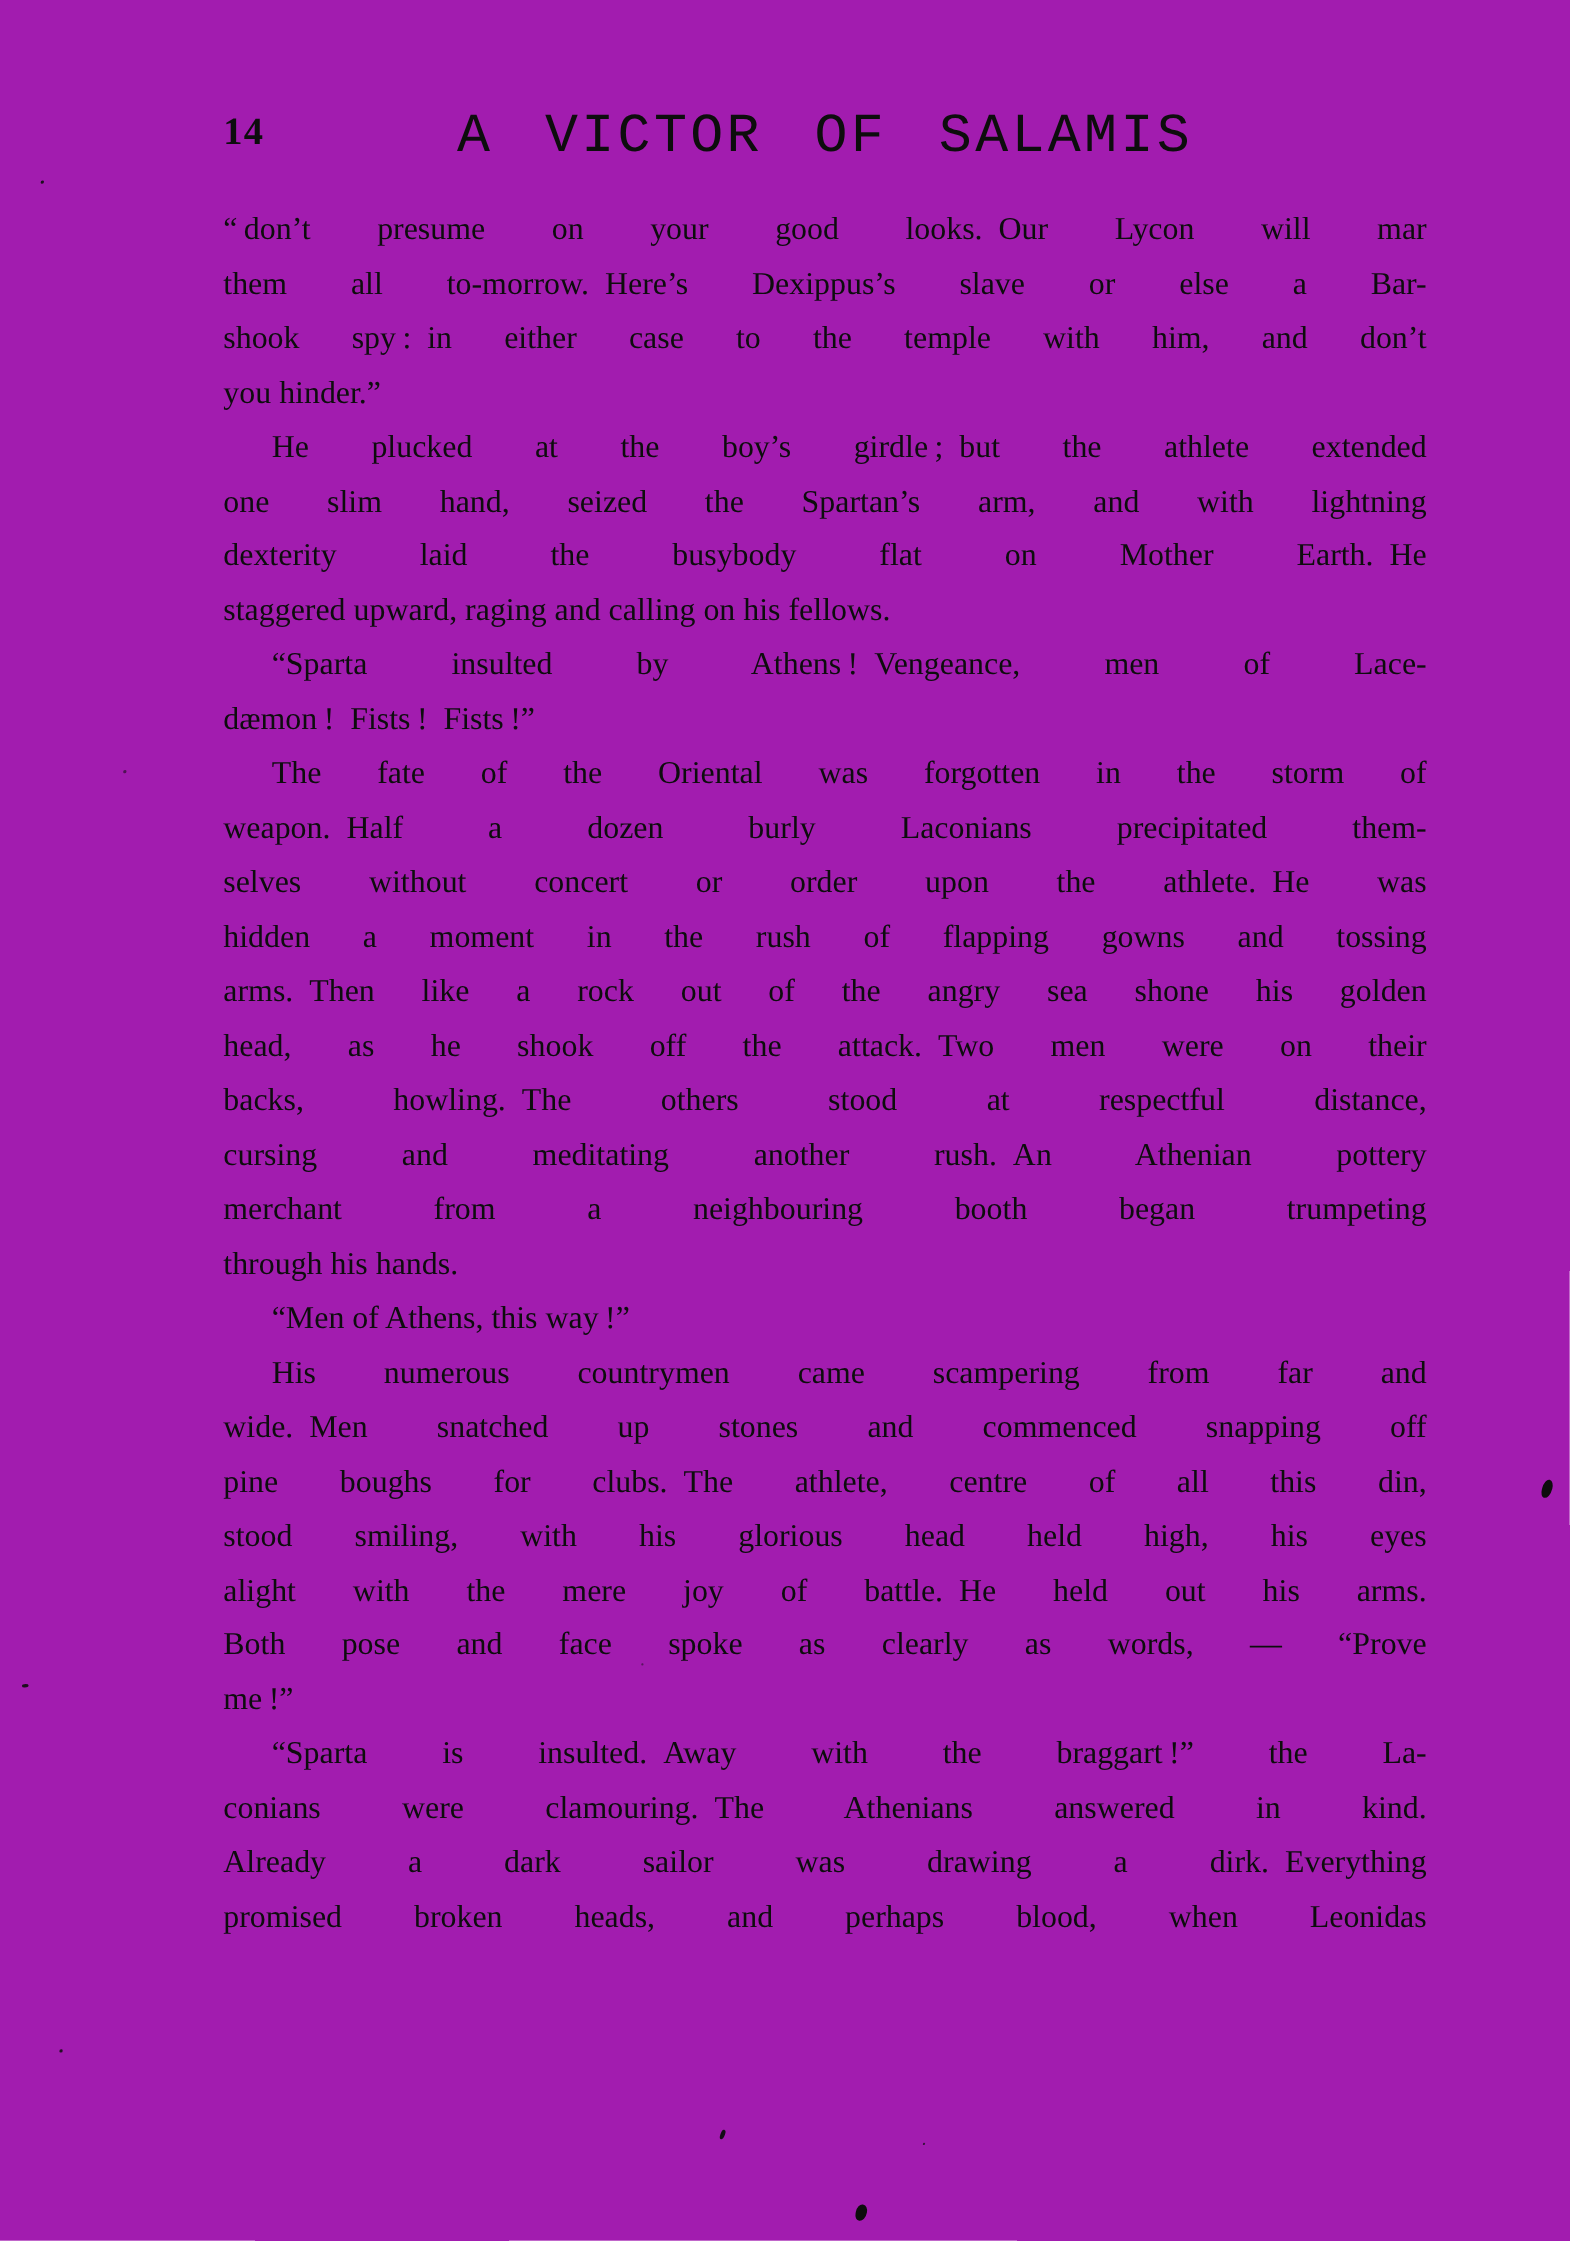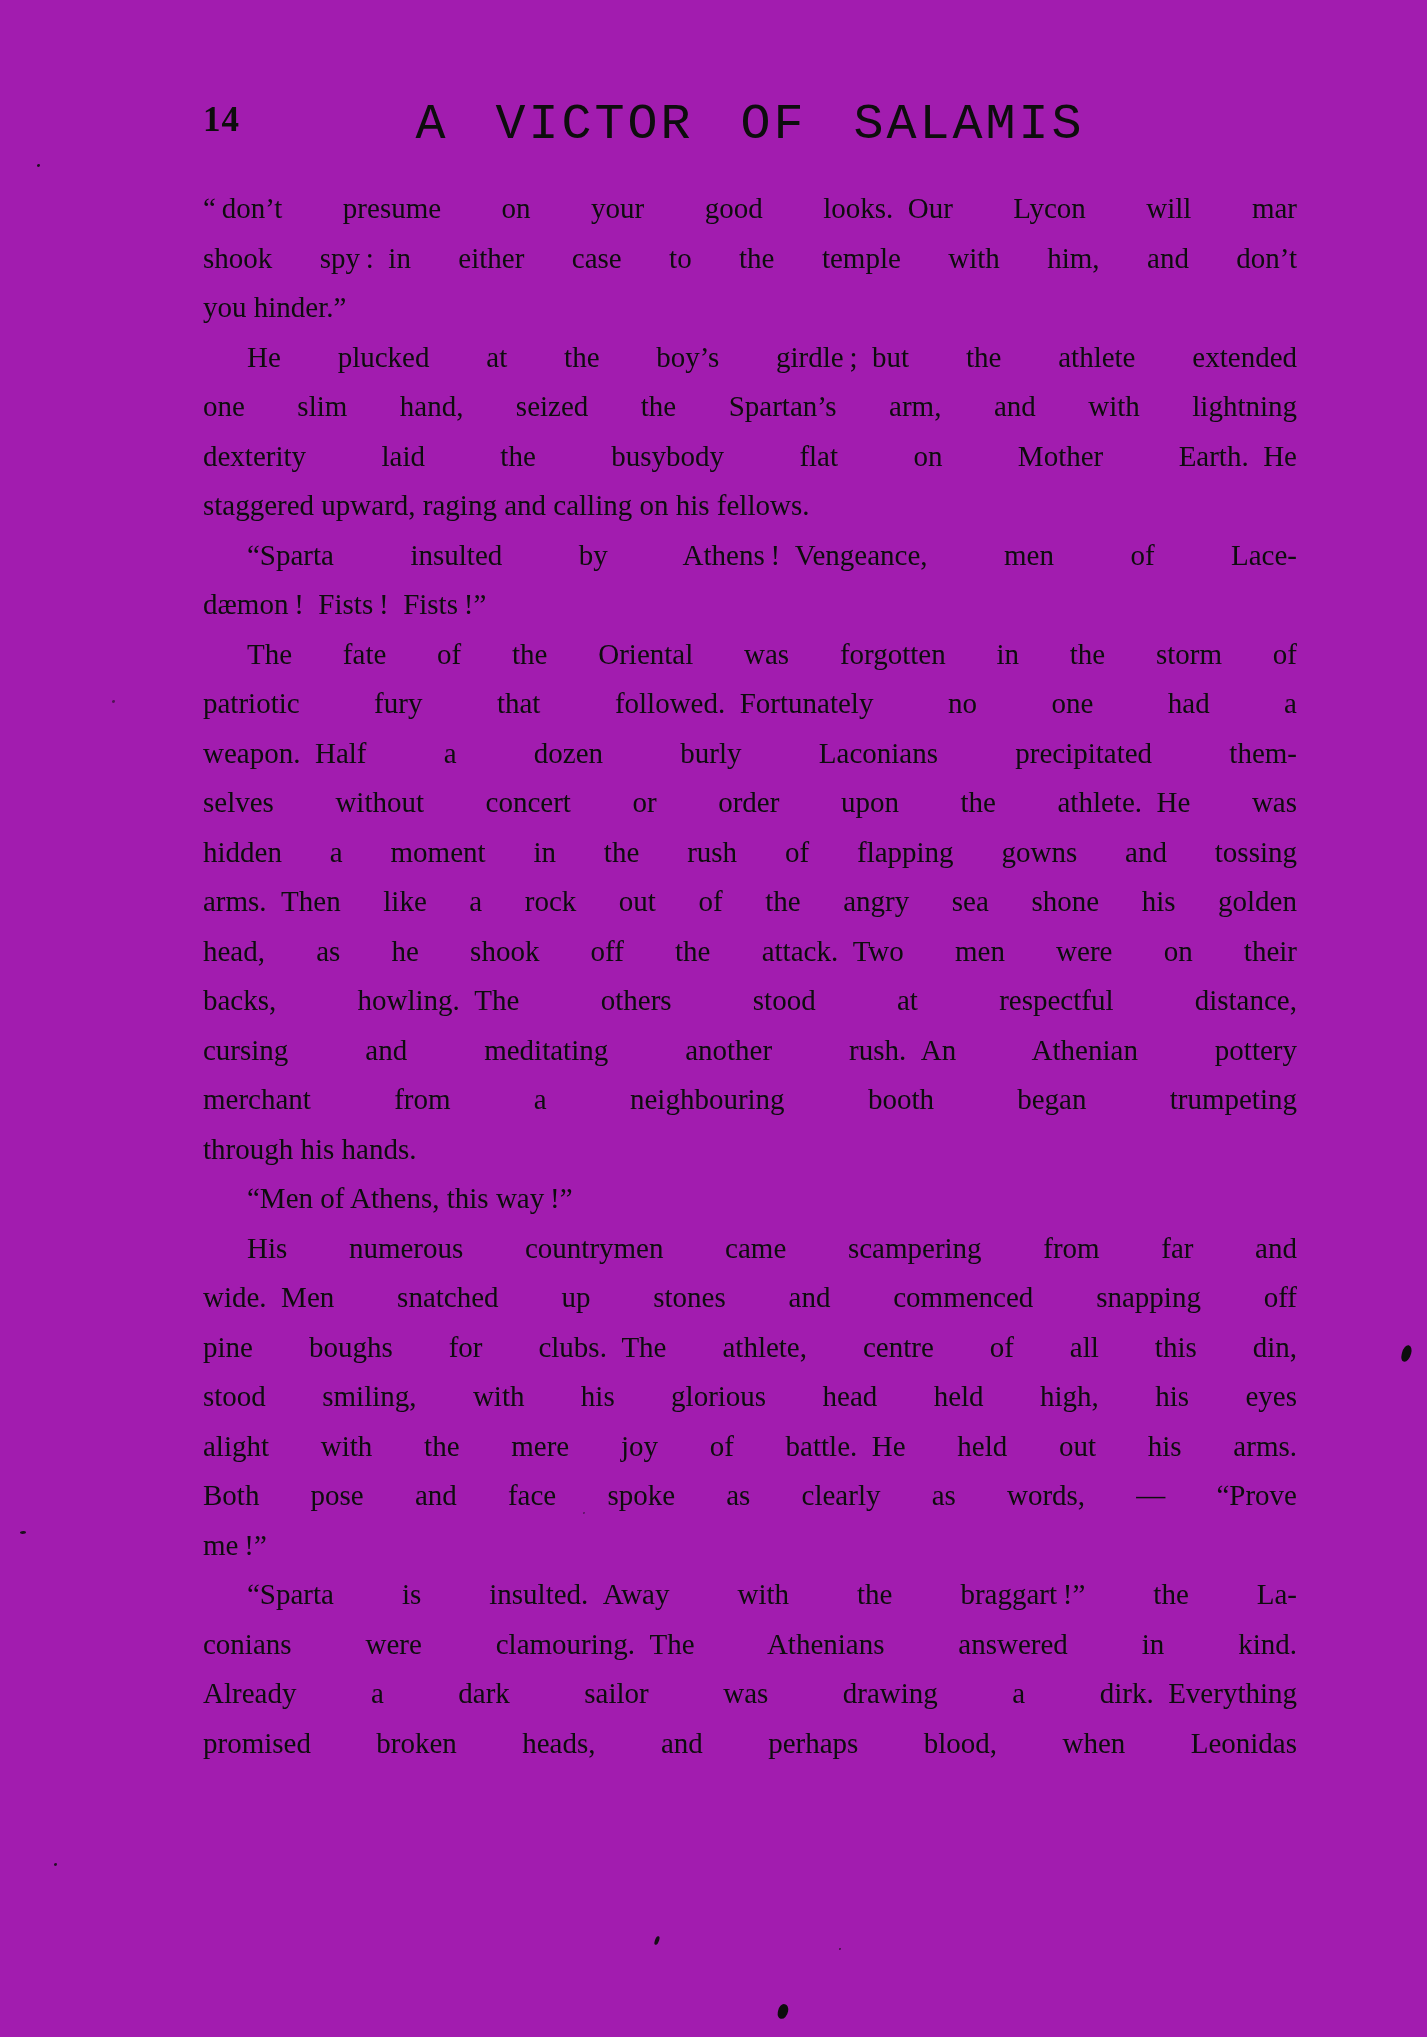--- a/index.html
+++ b/index.html
@@ -38,30 +38,30 @@
 <body>
 
 <div class="page">
   <div>
     <span class="pagenum">14</span>
     <div class="title">A VICTOR OF SALAMIS</div>
   </div>
 
   <div class="text" id="text-block">
       <div class="line j">“ don’t presume on your good looks. Our Lycon will mar</div>
+      <div class="line j">them all to-morrow. Here’s Dexippus’s slave or else a Bar-</div>
       <div class="line j">shook spy : in either case to the temple with him, and don’t</div>
       <div class="line">you hinder.”</div>
       <div class="line j indent">He plucked at the boy’s girdle ; but the athlete extended</div>
       <div class="line j">one slim hand, seized the Spartan’s arm, and with lightning</div>
       <div class="line j">dexterity laid the busybody flat on Mother Earth. He</div>
       <div class="line">staggered upward, raging and calling on his fellows.</div>
       <div class="line j indent">“Sparta insulted by Athens ! Vengeance, men of Lace-</div>
       <div class="line">dæmon ! Fists ! Fists !”</div>
       <div class="line j indent">The fate of the Oriental was forgotten in the storm of</div>
-      <div class="line j">patriotic fury that followed. Fortunately no one had a</div>
       <div class="line j">weapon. Half a dozen burly Laconians precipitated them-</div>
       <div class="line j">selves without concert or order upon the athlete. He was</div>
       <div class="line j">hidden a moment in the rush of flapping gowns and tossing</div>
       <div class="line j">arms. Then like a rock out of the angry sea shone his golden</div>
       <div class="line j">head, as he shook off the attack. Two men were on their</div>
       <div class="line j">backs, howling. The others stood at respectful distance,</div>
       <div class="line j">cursing and meditating another rush. An Athenian pottery</div>
       <div class="line j">merchant from a neighbouring booth began trumpeting</div>
       <div class="line">through his hands.</div>
       <div class="line indent">“Men of Athens, this way !”</div>

